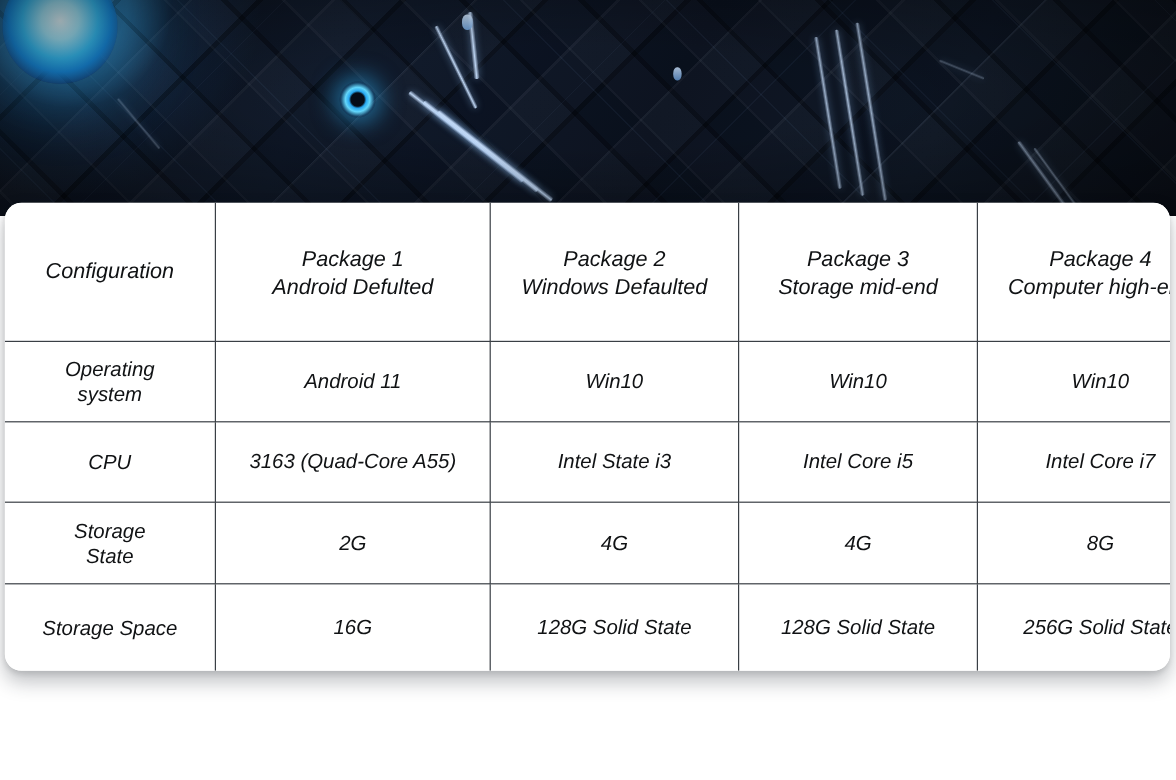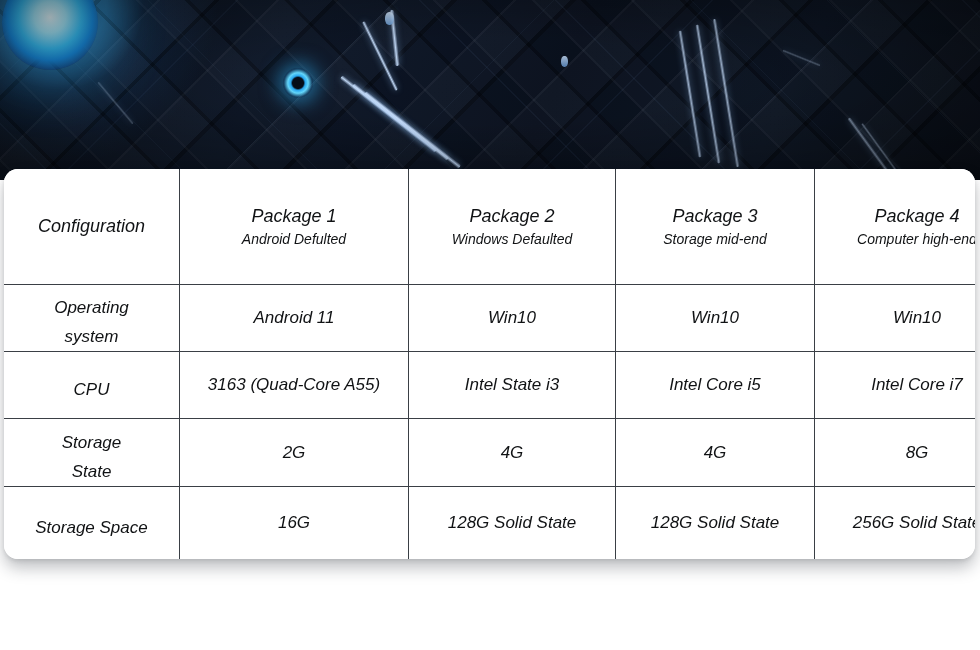--- a/index.html
+++ b/index.html
@@ -196,25 +196,25 @@
   .row-mem  td { height: 63px; }
   .row-sto  td { height: 68px; }
 
   .pkg-name {
     display: block;
     font-size: 18px;
     line-height: 25px;
   }
   .pkg-sub {
     display: block;
-    font-size: 14px;
+    font-size: 18px;
     line-height: 21px;
   }
   .label-cell { font-size: 17px; line-height: 21px; }
-  .label-cell .l1, .label-cell .l2 { display: block; margin-top: 8px; }
+  .label-cell .l1, .label-cell .l2 { display: block; }
   .cpu-label { font-size: 20px; }
   .val { font-size: 17px; }
   .val-sm { font-size: 16.5px; }
 </style>
 </head>
 <body>
 
 <div class="page">
 
   <div class="hero">

